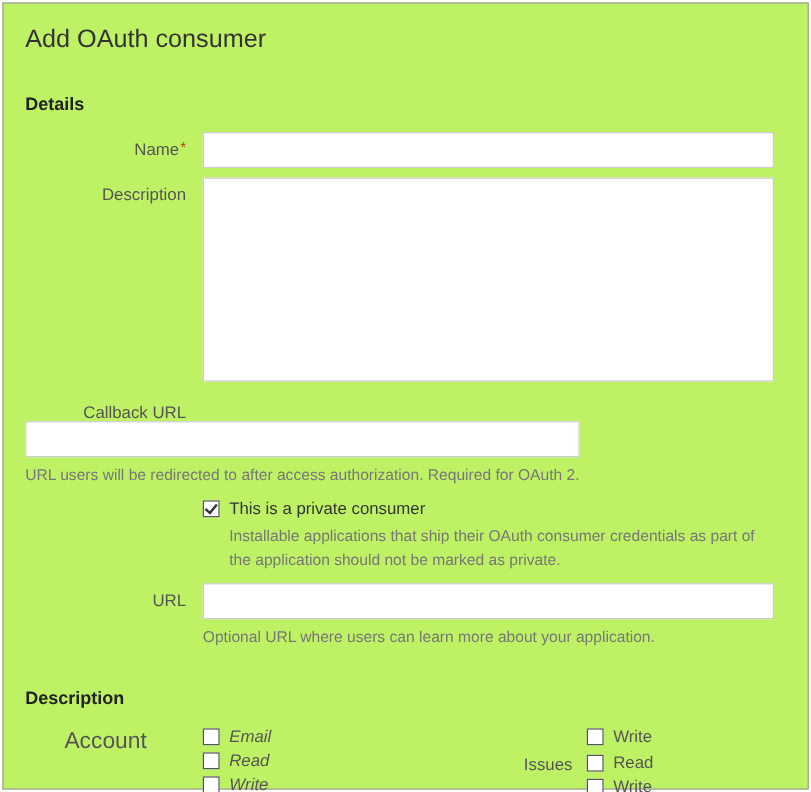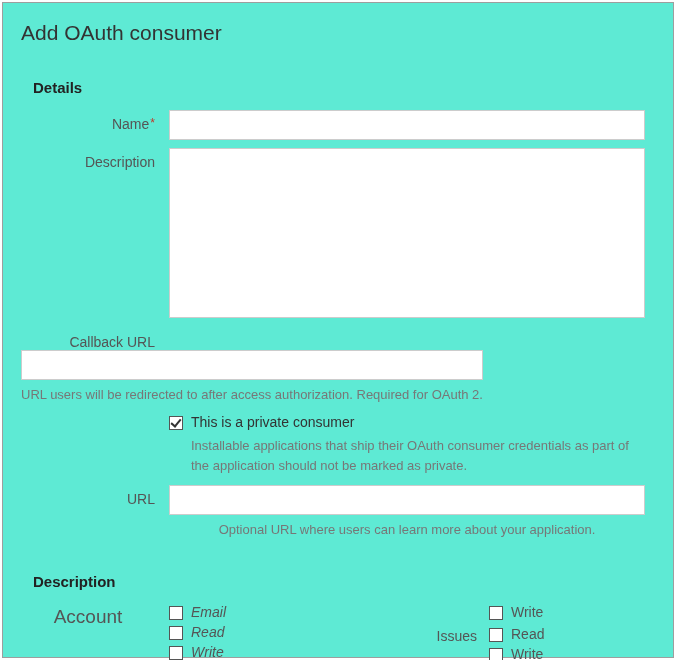--- a/index.html
+++ b/index.html
@@ -8,36 +8,35 @@
     background: #fff;
     width: 676px;
     height: 660px;
     overflow: hidden;
   }
   .panel {
     border: 1px solid #9e9e9e;
     width: 672px;
     height: 656px;
     margin: 2px;
-    background: #5eead4;
+    background: #bef264;
     padding: 18px 28px 0 18px;
     color: #333;
   }
   .page-title {
     font-size: 21px;
     font-weight: 400;
     color: #333;
     margin-bottom: 34px;
   }
   .section-title {
     font-size: 15px;
     font-weight: 700;
     color: #222;
     margin-bottom: 14px;
-    margin-left: 12px;
   }
   .form-row {
     display: flex;
     align-items: flex-start;
     margin-bottom: 6px;
   }
   .label-col {
     width: 148px;
     text-align: right;
     padding-right: 14px;
@@ -67,21 +66,20 @@
     font-size: 14px;
     resize: none;
     background: #fff;
     outline: none;
   }
   .help-text {
     font-size: 13px;
     color: #777;
     margin-top: 6px;
     line-height: 1.4;
-    text-align: center;
   }
   .required {
     color: #c0392b;
     font-size: 12px;
     vertical-align: top;
     margin-left: 1px;
   }
   .checkbox-row {
     display: flex;
     align-items: flex-start;

